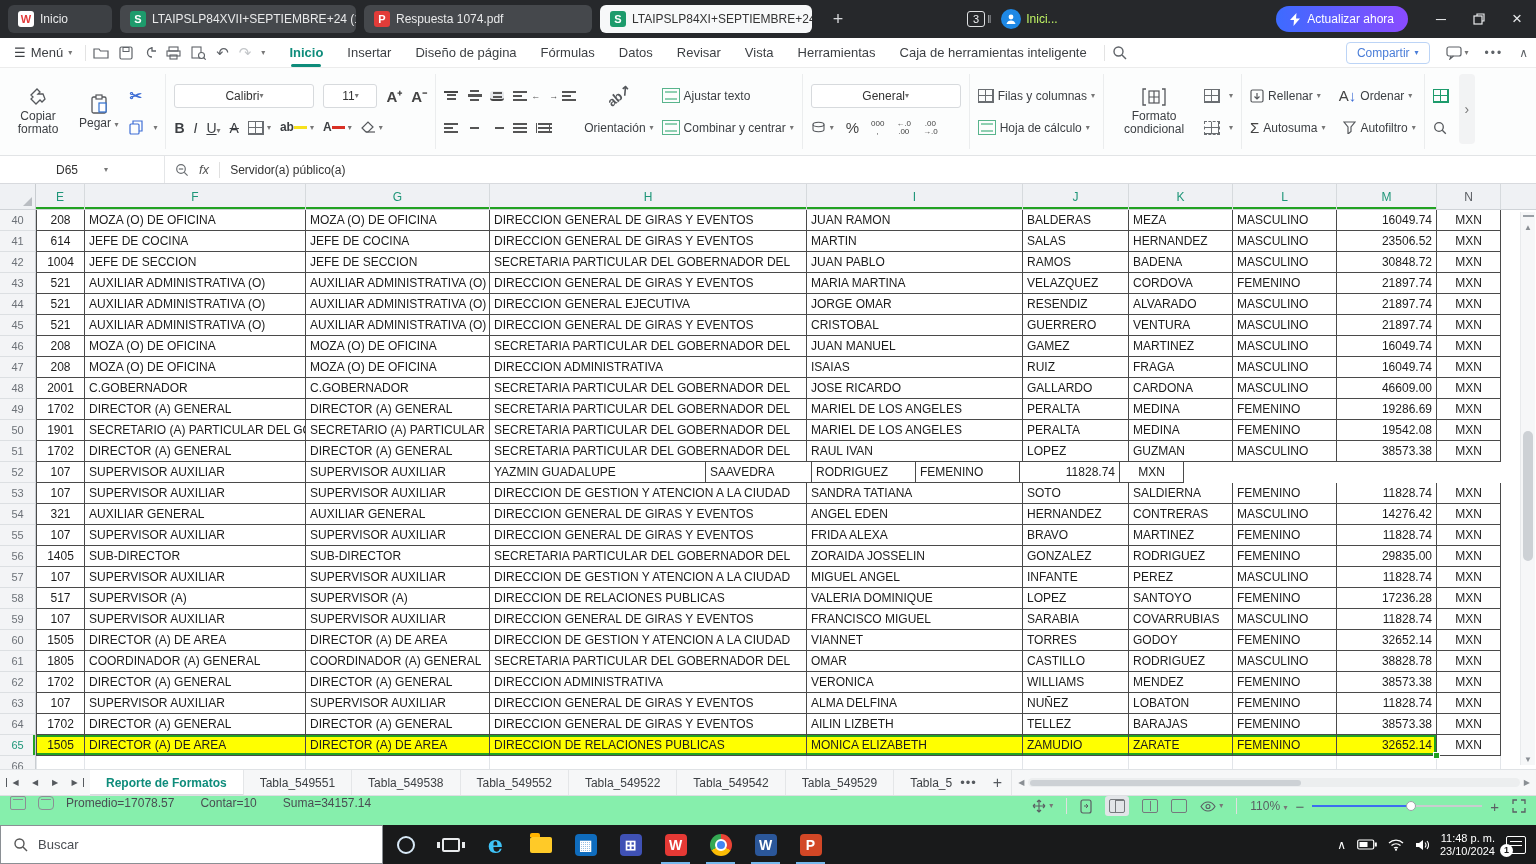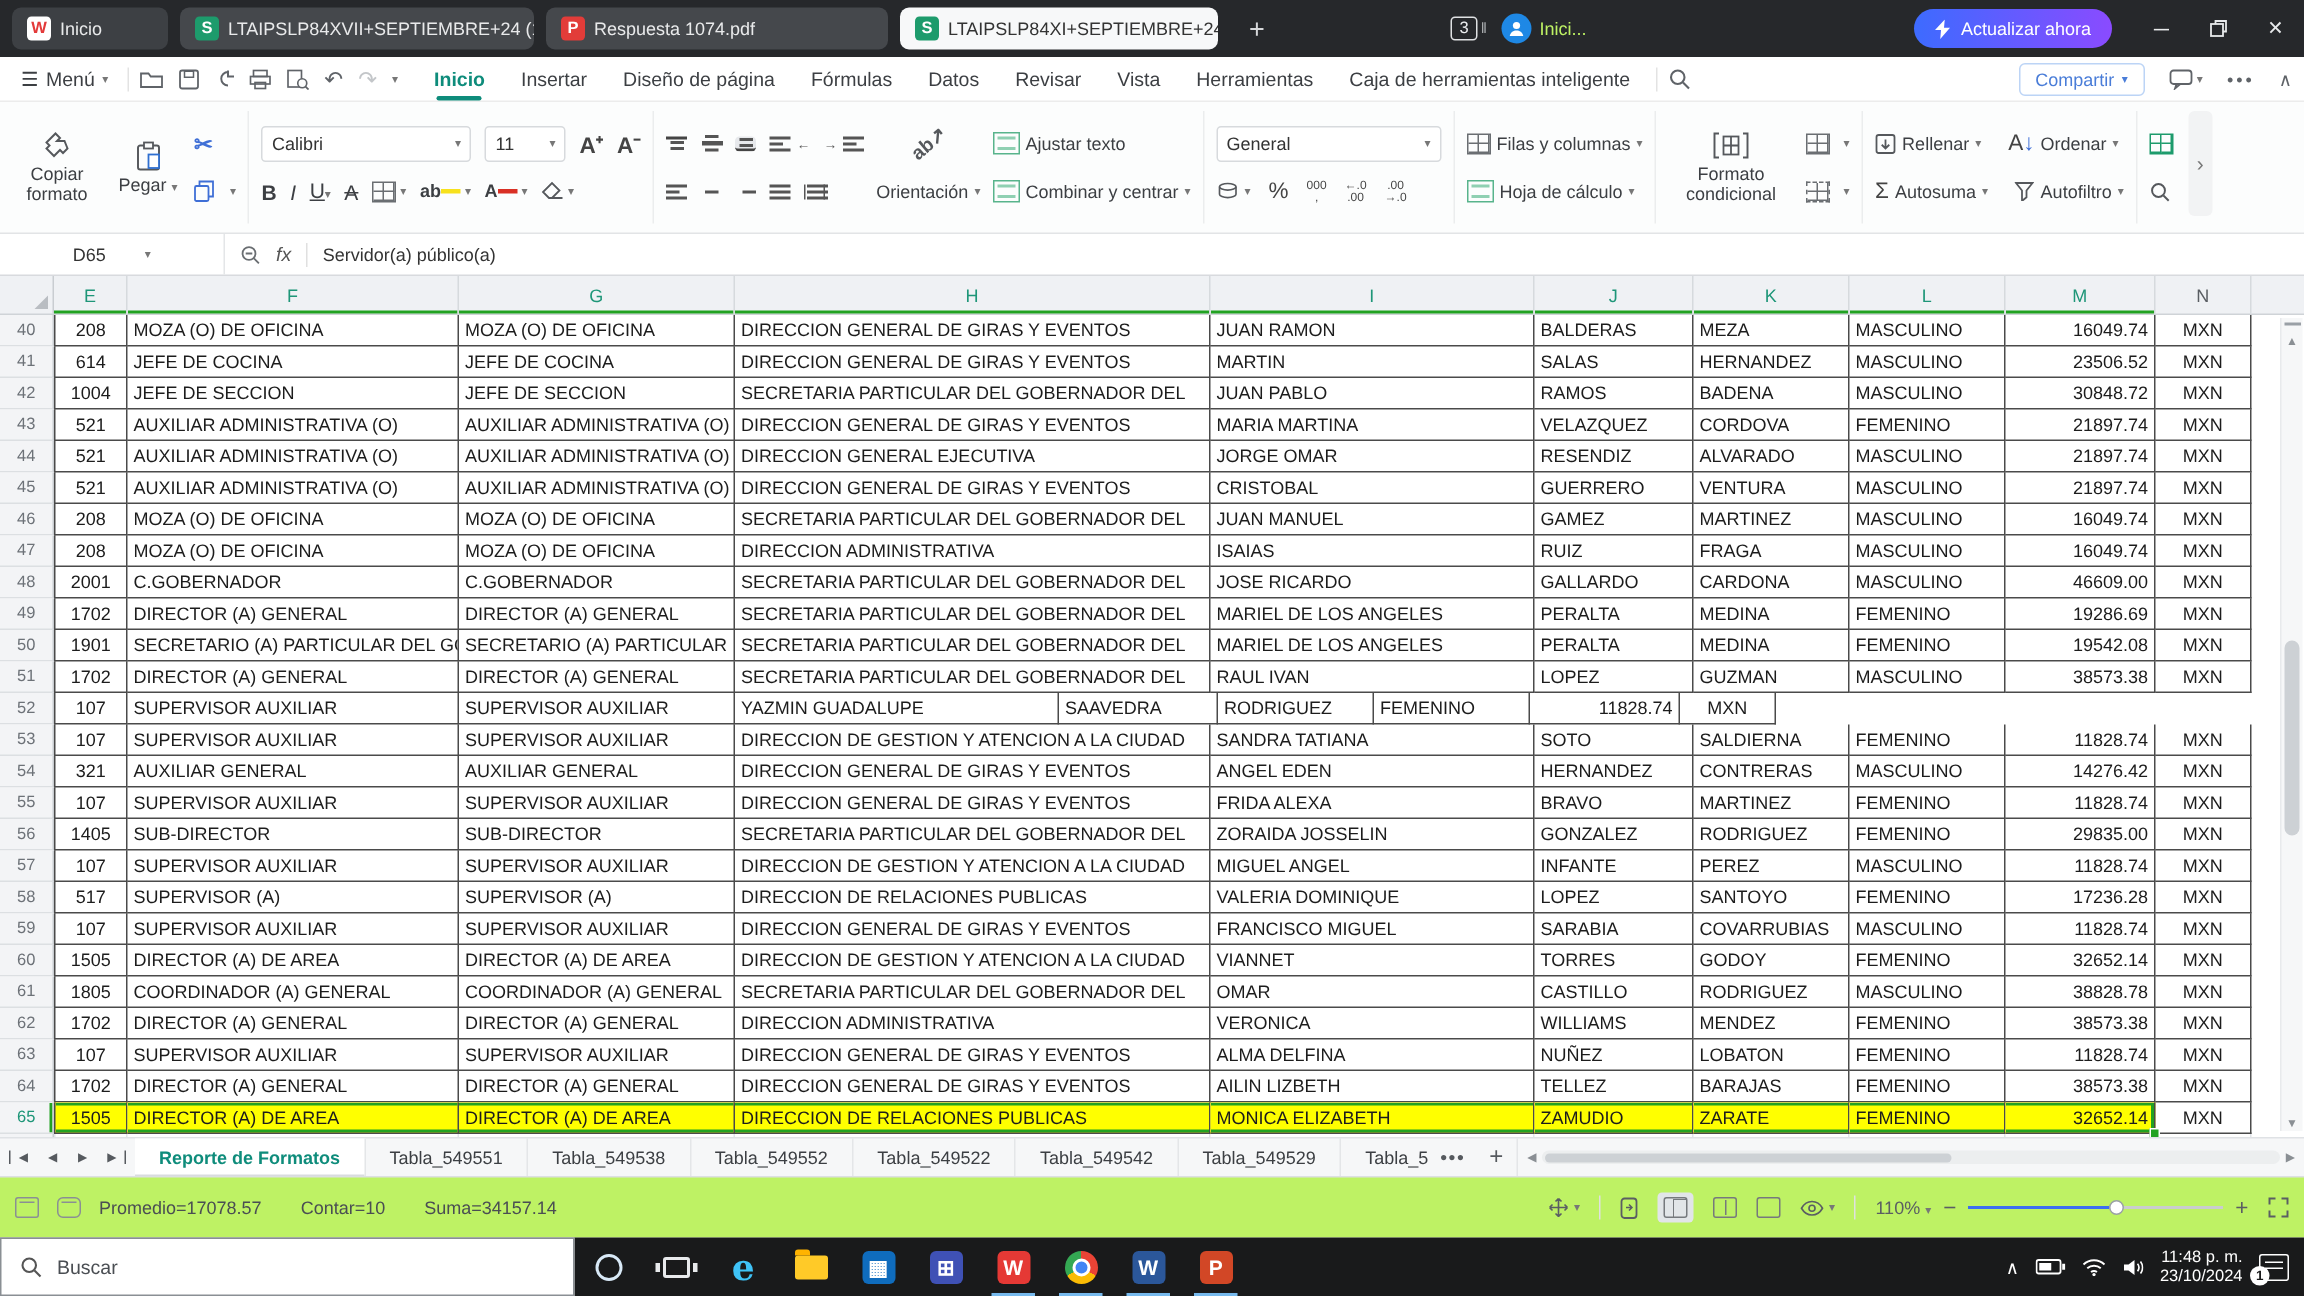--- a/index.html
+++ b/index.html
@@ -46,21 +46,21 @@
 .chev-up{color:#5f6368;font-size:12px}
 
 
 .ribbon{height:88px;background:#fcfdfd;border-bottom:1px solid #e2e4e6;display:flex;align-items:stretch;padding:6px 0;flex:0 0 auto}
 .rgrp{display:flex;align-items:center;padding:0 8px;border-right:1px solid #ebedee;gap:8px}
 .gbtn{display:flex;flex-direction:column;align-items:center;justify-content:center;gap:3px;font-size:12px;color:#3c3f43;text-align:center;line-height:13px;padding:0 3px}
 .rows2{display:flex;flex-direction:column;justify-content:center;gap:8px}
 .rrow{display:flex;align-items:center;gap:9px;height:24px}
 .sbtn{display:inline-flex;align-items:center;gap:4px;font-size:12px;color:#3c3f43;white-space:nowrap}
 .ficon{color:#444;font-size:15px;font-weight:bold}
-.fsel{height:24px;border:1px solid #d7dadd;border-radius:3px;background:#fff;display:flex;align-items:center;justify-content:space-between;font-size:12px;color:#333;padding:0 6px}
+.fsel{height:24px;border:1px solid #d7dadd;border-radius:3px;background:#fff;display:flex;align-items:center;justify-content:center;font-size:12px;color:#333;padding:0 6px}
 .bi{font-weight:bold;font-size:14px;color:#3c3f43}
 .it{font-style:italic;font-size:14px;color:#3c3f43}
 .un{text-decoration:underline;font-size:14px;color:#3c3f43}
 .strk{text-decoration:line-through;font-size:14px;color:#3c3f43}
 .cbar{display:inline-flex;align-items:center;line-height:11px}
 .cbar b{font-size:12px;color:#3c3f43;font-weight:bold}
 .cbar i{width:13px;height:3px;display:block}
 .bars{display:inline-flex;flex-direction:column;gap:2px;width:14px}
 .bars i{height:2px;background:#555;display:block}
 .bars.l i:nth-child(2){width:9px}
@@ -73,21 +73,21 @@
 .selbox{background:#e7e9ec;border-radius:3px}
 .minitx{font-size:8px;line-height:8px;color:#444;text-align:center}
 .grid9{width:16px;height:14px;border:1px solid #6a6e72;display:grid;grid-template-columns:1fr 1fr;grid-template-rows:1fr 1fr}
 .grid9 b{border-right:1px solid #6a6e72;border-bottom:1px solid #6a6e72}
 .gico{width:18px;height:15px;border:1px solid #58b48c;position:relative}
 .gico::after{content:"";position:absolute;inset:2px;border-top:2px solid #8fd0b2;border-bottom:2px solid #8fd0b2}
 .chev-more{width:16px;height:70px;border-radius:4px;display:flex;align-items:center;justify-content:center;color:#777;font-size:14px;background:#f2f3f4;margin-left:2px}
 
 
 .fbar{height:28px;background:#fff;border-bottom:1px solid #d8dade;display:flex;align-items:stretch;flex:0 0 auto}
-.namebox{width:150px;border-right:1px solid #e4e6e8;display:flex;align-items:center;justify-content:center;gap:26px;font-size:12px;color:#333}
+.namebox{width:165px;border-right:1px solid #e4e6e8;display:flex;align-items:center;justify-content:center;gap:26px;font-size:12px;color:#333}
 .fxzone{display:flex;align-items:center;gap:10px;padding:0 10px;font-size:12px;color:#333;flex:1}
 .fx{font-style:italic;color:#555;font-size:13px}
 .fdiv{width:1px;height:16px;background:#e0e0e0}
 
 
 .gridwrap{position:relative;flex:1;background:#fff;overflow:hidden}
 .colheads{display:flex;height:26px;background:#eff1f4;border-bottom:1px solid #cfd3d7}
 .corner{width:36px;border-right:1px solid #c9cdd1;position:relative}
 .corner::after{content:"";position:absolute;right:3px;bottom:3px;border-left:9px solid transparent;border-bottom:9px solid #b9bdc2}
 .colh{display:flex;align-items:center;justify-content:center;font-size:12px;color:#5a5e63;border-right:1px solid #d6dadd}
@@ -119,21 +119,21 @@
 .stab{display:flex;align-items:center;padding:0 16px;font-size:12px;color:#3c3f43;border-right:1px solid #e4e6e8;white-space:nowrap}
 .stab.active{background:#fff;color:#0e8c7b;font-weight:bold;box-shadow:0 -1px 0 #d9dcdf inset}
 .stab.clip{max-width:64px;overflow:hidden;padding-right:0;border-right:none}
 .smore{display:flex;align-items:center;padding:0 8px;color:#565a5f;font-size:13px;letter-spacing:1px}
 .hscroll{flex:1;display:flex;align-items:center;gap:4px;padding:0 6px;border-left:1px solid #e4e6e8}
 .harr{font-size:8px;color:#8a8f94}
 .htrack{flex:1;height:9px;background:#eceeef;border-radius:5px;position:relative}
 .hthumb{position:absolute;left:2px;top:1.5px;height:6px;width:55%;background:#cdd1d5;border-radius:3px}
 
 
-.statusbar{height:41px;background:#bef264;border-top:1px solid #dddfe2;display:flex;align-items:center;padding:0 10px;font-size:12px;color:#4a4e53;flex:0 0 auto}
+.statusbar{height:30px;background:#86efac;border-top:1px solid #dddfe2;display:flex;align-items:flex-start;padding:0 10px;font-size:12px;color:#4a4e53;flex:0 0 auto}
 .sico{width:16px;height:14px;border:1px solid #8a8f94;border-radius:2px;margin-right:12px;position:relative}
 .sico::after{content:"";position:absolute;inset:2px;border-top:1px solid #8a8f94}
 .stats span{margin-right:26px}
 .sb-right{margin-left:auto;display:flex;align-items:center;gap:13px;color:#5a5e63}
 .vico{width:16px;height:14px;border:1px solid #76797d;border-radius:2px;position:relative}
 .vico.grid2::after{content:"";position:absolute;inset:0;border-left:5px solid transparent;box-shadow:inset 5px 0 0 -4px #76797d, inset 0 5px 0 -4px #76797d}
 .vico.split::after{content:"";position:absolute;top:1px;bottom:1px;left:7px;width:1px;background:#76797d}
 .viwrap{padding:3px 4px;border-radius:3px;display:flex;align-items:center;gap:3px}
 .viwrap.on{background:#e2e5e8}
 .zoomer{display:flex;align-items:center;gap:8px}

